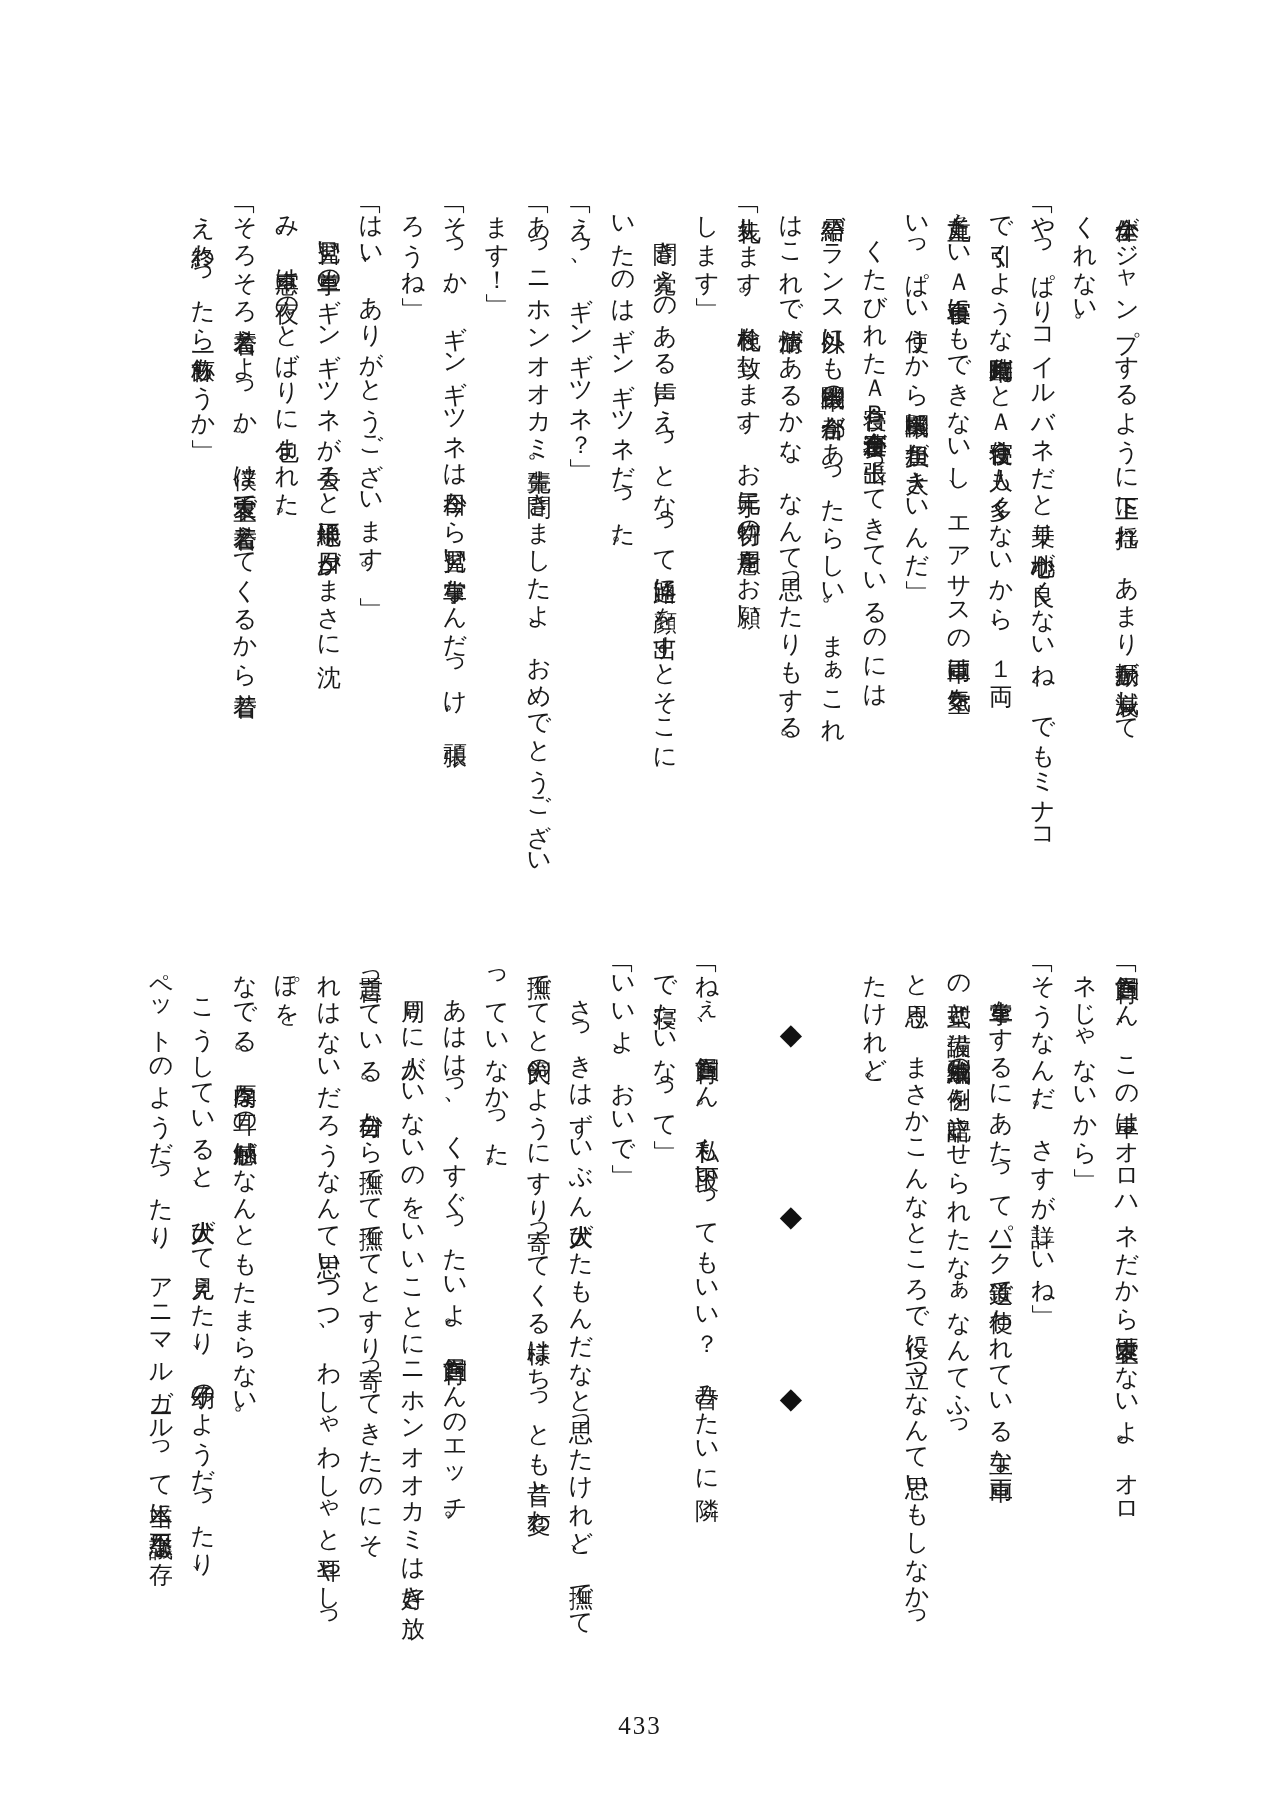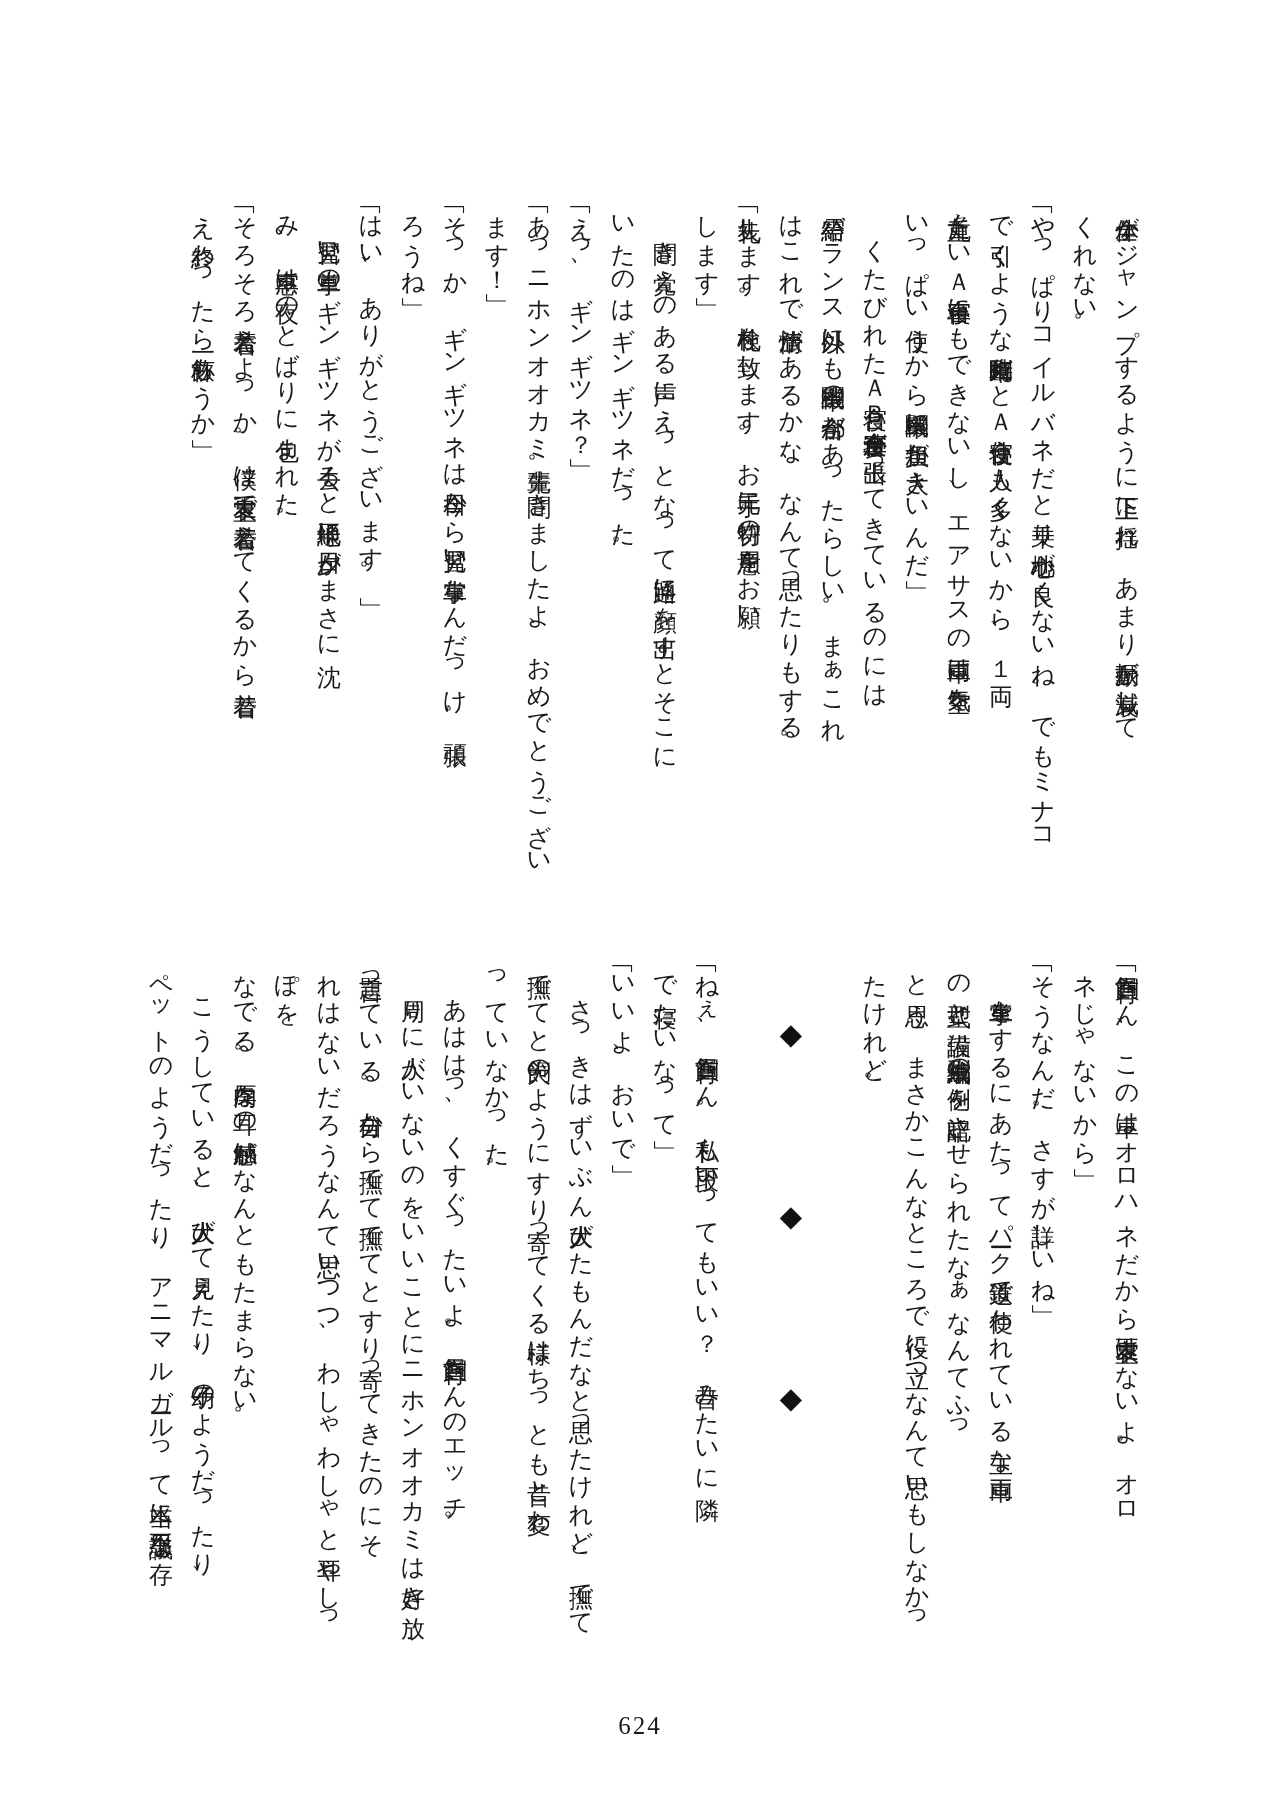--- a/index.html
+++ b/index.html
@@ -101,15 +101,15 @@
       <p>っていなかった。</p>
       <p>　あははっ、くすぐったいよ。飼育員さんのエッチ。</p>
       <p>　周りに人がいないのをいいことにニホンオオカミは好き放</p>
       <p>題言っている。自分から撫でて撫でてとすり寄ってきたのにそ</p>
       <p>れはないだろうなんて思いつつ、わしゃわしゃと耳やしっぽを</p>
       <p>なでる。肉厚な耳の感触がなんともたまらない。</p>
       <p>　こうしていると、大人びて見えたり、幼子のようだったり、</p>
       <p>ペットのようだったり、アニマルガールって本当に不思議な存</p>
     </div>
 
-  <div class="pagenum">624</div>
+  <div class="pagenum">433</div>
 
 </div>
 
 </body></html>

